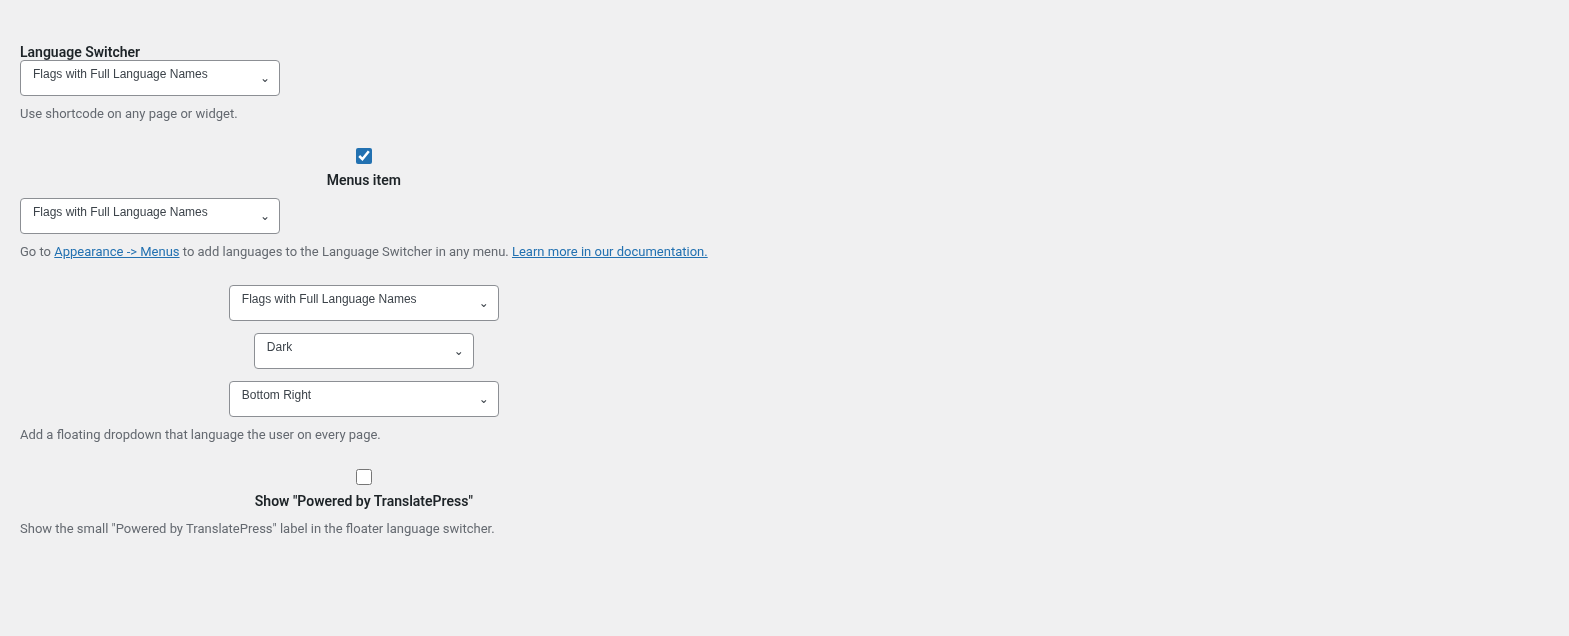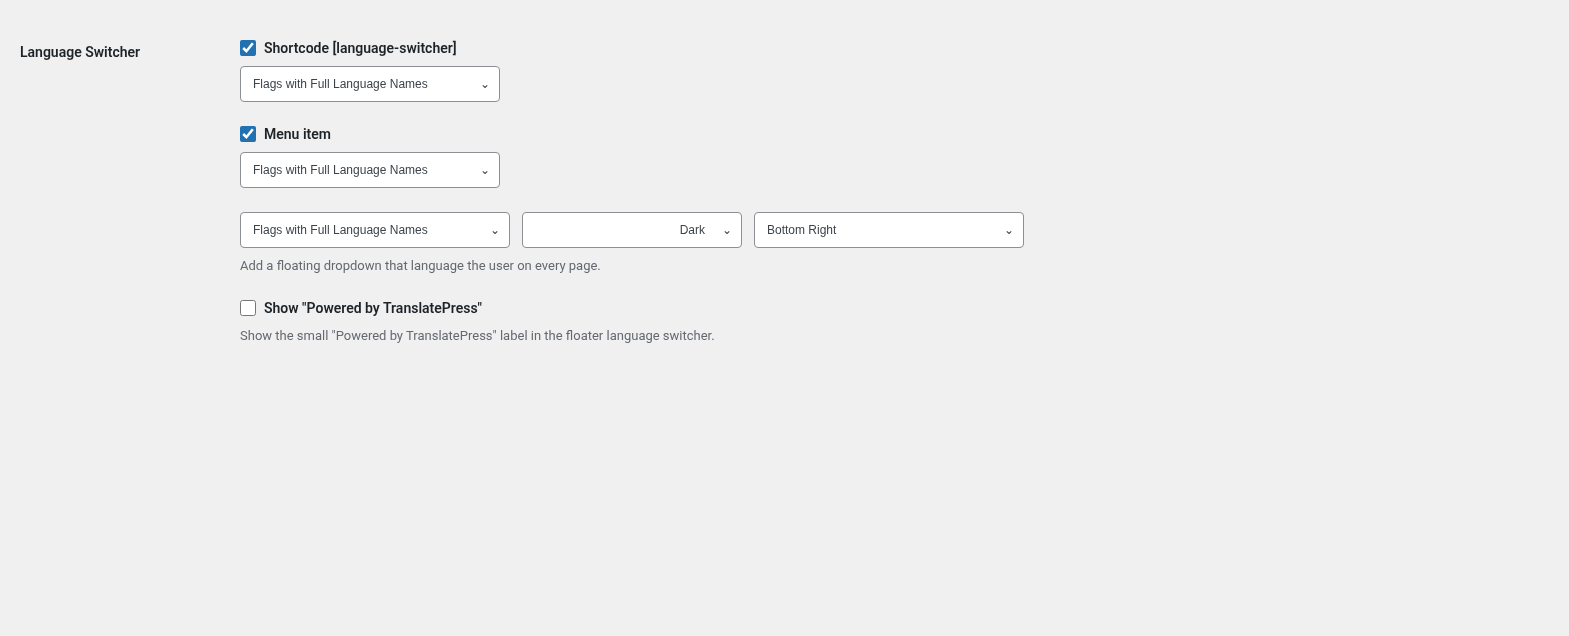--- a/index.html
+++ b/index.html
@@ -1,18 +1,19 @@
 <!DOCTYPE html>
 <html><head>
   <meta charset="utf-8">
   <style>
     * {
       box-sizing: border-box;
       margin: 0;
       padding: 0;
+      flex-direction: column;
     }
 
     body {
       background-color: #f0f0f1;
       font-family: -apple-system, BlinkMacSystemFont, "Segoe UI", Roboto, Oxygen, Ubuntu, sans-serif;
       font-size: 14px;
       color: #3c434a;
       min-height: 636px;
       padding: 20px;
     }
@@ -124,53 +125,53 @@
   </style>
 </head>
 <body>
 
 <div class="settings-row">
   <div class="settings-label">Language Switcher</div>
 
   <div class="settings-content">
 
     <div class="section-block">
-      <label class="checkbox-label">
-        <input type="checkbox" checked="" style="">
-        <span>Shortcode [language-switcher]</span>
-      </label>
 
       <div class="select-wrapper">
         <select>
           <option value="flags_full">Flags with Full Language Names</option>
           <option value="flags_only">Flags Only</option>
           <option value="names_only">Full Language Names Only</option>
           <option value="short_names">Short Language Names</option>
         </select>
         <span class="select-arrow">⌄</span>
       </div>
 
+      <div class="description-text">Use shortcode on any page or widget.</div>
     </div>
 
     <div class="section-block">
       <label class="checkbox-label">
         <input type="checkbox" checked="" style="">
-        <span>Menu item</span>
+        <span>Menus item</span>
       </label>
 
       <div class="select-wrapper">
         <select>
           <option value="flags_full">Flags with Full Language Names</option>
           <option value="flags_only">Flags Only</option>
           <option value="names_only">Full Language Names Only</option>
           <option value="short_names">Short Language Names</option>
         </select>
         <span class="select-arrow">⌄</span>
       </div>
 
+      <div class="description-text">
+        Go to <a class="link" href="#">Appearance -&gt; Menus</a> to add languages to the Language Switcher in any menu. <a class="link" href="#">Learn more in our documentation.</a>
+      </div>
     </div>
 
     <div class="section-block">
 
       <div class="selects-row">
         <div class="select-wrapper large">
           <select>
             <option value="flags_full">Flags with Full Language Names</option>
             <option value="flags_only">Flags Only</option>
             <option value="names_only">Full Language Names Only</option>

